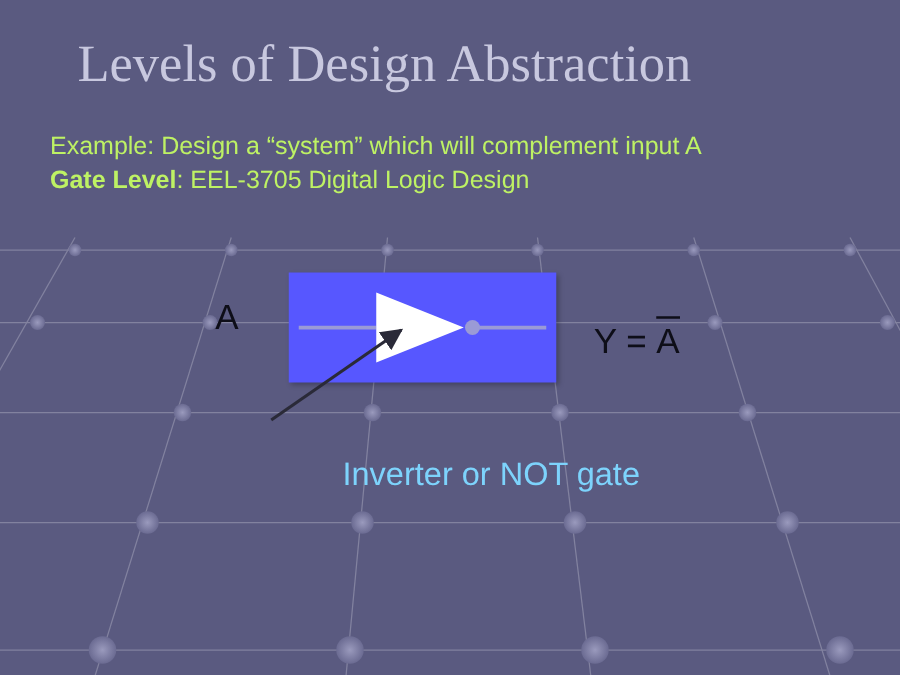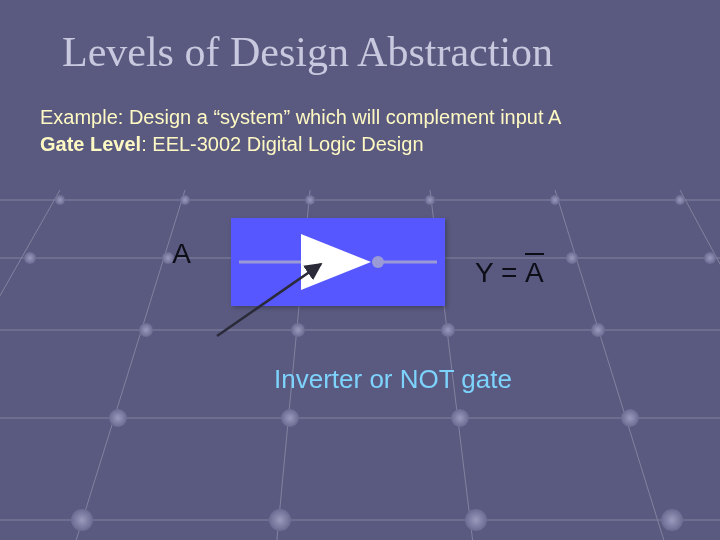--- a/index.html
+++ b/index.html
@@ -22,21 +22,21 @@
     padding: 20px 44px 0 40px;
   }
   .title {
     color: #c8c8df;
     font-size: 42px;
     font-weight: 400;
     font-family: "Times New Roman", Times, serif;
     margin: 8px 0 28px 22px;
   }
   .body-text {
-    color: #fef9c3;
+    color: #bef264;
     font-size: 20px;
     font-family: Tahoma, Arial, sans-serif;
     line-height: 1.35;
     margin-bottom: 60px;
   }
   .body-text .bold { font-weight: 700; text-align: center; }
   .diagram-row {
     display: flex;
     align-items: center;
     justify-content: center;
@@ -146,21 +146,21 @@
   </g>
 </svg>
 
 <div class="slide">
 
   <h1 class="title">Levels of Design Abstraction</h1>
 
   <div class="body-text">
     <div>Example: Design a “system” which will complement input A</div>
     <div>
-      <span class="bold">Gate Level</span><span>:  EEL-3002  Digital Logic Design</span>
+      <span class="bold">Gate Level</span><span>:  EEL-3705  Digital Logic Design</span>
     </div>
   </div>
 
   <div class="diagram-row">
     <div class="in-label">A</div>
 
     <div class="gate-wrap">
       <div class="gate-box"></div>
       <svg class="gate-svg" viewBox="0 0 214 88">
 

